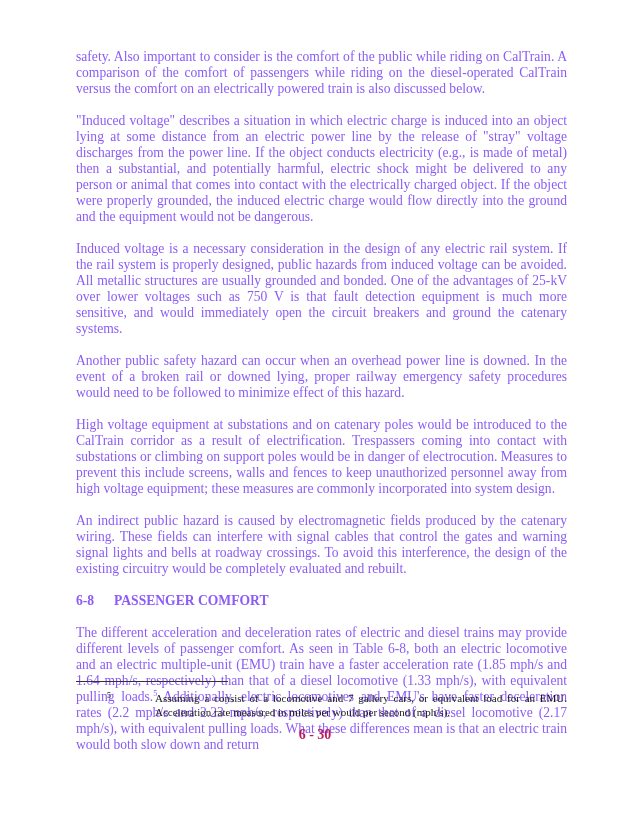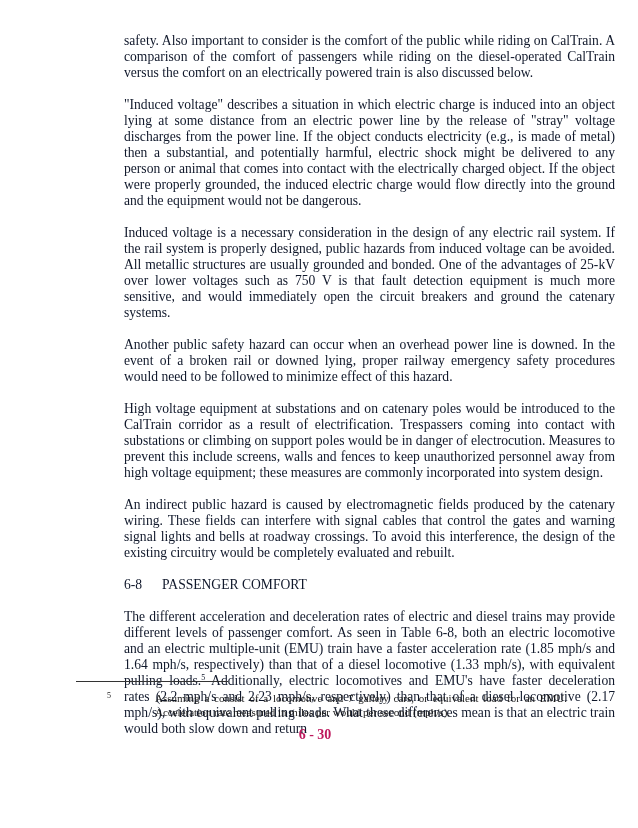--- a/index.html
+++ b/index.html
@@ -1,25 +1,25 @@
 <!DOCTYPE html>
 <html><head>
 <meta charset="utf-8">
 <style>
   html, body { margin: 0; padding: 0; background: #ffffff; }
   body { width: 638px; height: 828px; position: relative; overflow: hidden; }
   .page {
-    position: absolute; left: 76px; top: 33px; width: 491px;
+    position: absolute; left: 76px; top: 49px; width: 491px;
     font-family: "Liberation Serif", "DejaVu Serif", serif;
-    font-size: 13.6px; line-height: 16px; color: #0f172a; margin-left: 48px;
+    font-size: 13.6px; line-height: 16px; color: #8b5cf6;
   }
   .page p { margin: 0 0 16px 0; text-align: justify; }
   .page p.last { margin-bottom: 0; text-align: left; }
   .heading {
-    font-weight: normal; margin: 0 0 16px 0; font-size: 13.6px;
+    font-weight: bold; margin: 0 0 16px 0; font-size: 13.6px;
   }
   .heading .num { display: inline-block; width: 38px; }
   sup { font-size: 8px; line-height: 0; vertical-align: 5px; }
   .fn-rule {
     position: absolute; left: 76px; top: 681px; width: 152px; height: 1px; background: #333;
   }
   .footnote {
     position: absolute; left: 76px; top: 691px; width: 491px;
     font-family: "Liberation Serif", "DejaVu Serif", serif;
     font-size: 11px; line-height: 14px; color: #1a1a1a;

